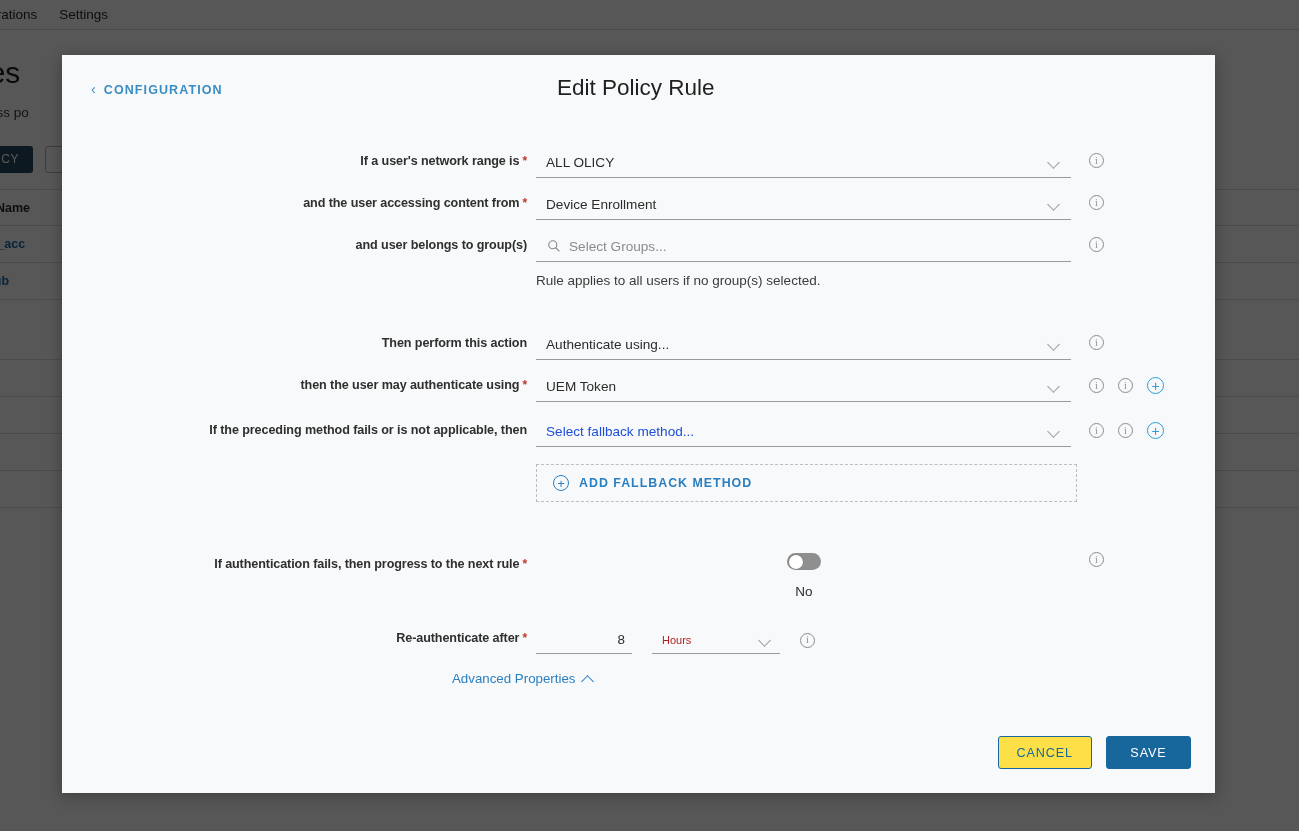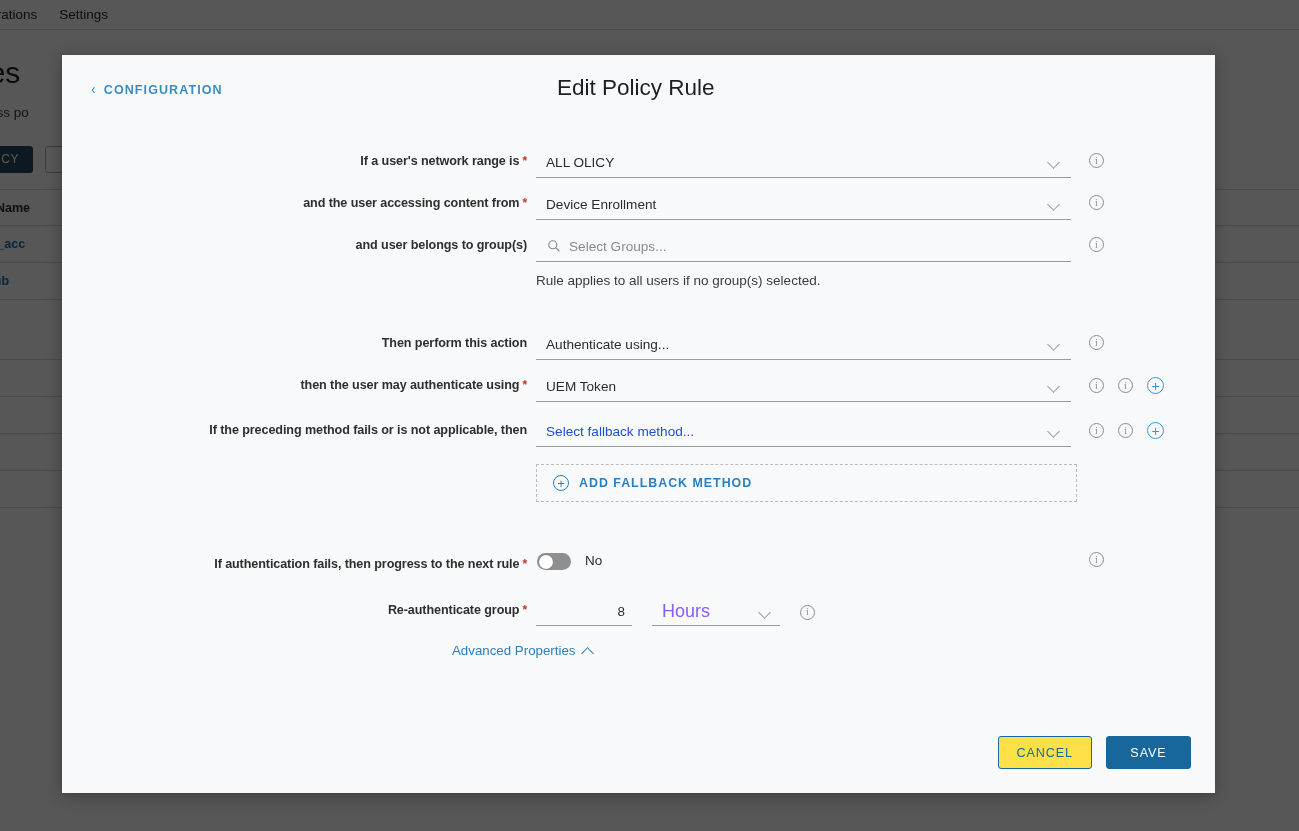--- a/index.html
+++ b/index.html
@@ -195,21 +195,21 @@
   .addfallback .lbl {
     color: #2a7fc0; font-size: 12.4px; font-weight: bold; letter-spacing: 1px;
   }
   .addfallback .pi {
     width: 16px; height: 16px; border-radius: 50%;
     border: 1.2px solid #2a7fc0; color: #2a7fc0;
     font-size: 13px; display: flex; align-items: center; justify-content: center;
     line-height: 1;
   }
 
-  .toggle-wrap { display: flex; gap: 14px; padding-top: 3px; padding-left: 1px;}
+  .toggle-wrap { display: flex; align-items: center; gap: 14px; padding-top: 3px; padding-left: 1px; flex-direction: column;}
   .toggle {
     width: 34px; height: 17px; border-radius: 9px;
     background: #8f8f8f; position: relative; cursor: pointer;
   }
   .toggle .knob {
     position: absolute; left: 1.5px; top: 1.5px;
     width: 14px; height: 14px; border-radius: 50%;
     background: #fff;
     box-shadow: 0 0 1px rgba(0,0,0,.4);
   }
@@ -221,21 +221,21 @@
     display: flex; align-items: center; justify-content: flex-end;
     padding-right: 7px;
     font-size: 13.4px; color: #2c2c2c;
     cursor: text;
   }
   .unitselect {
     width: 128px; height: 28px;
     border-bottom: 1px solid #9a9a9a;
     display: flex; align-items: center;
     padding-left: 10px; position: relative;
-    font-size: 18px; color: #8b5cf6; cursor: pointer;
+    font-size: 11px; color: #b91c1c; cursor: pointer;
   }
   .unitselect .chevron-down { right: 10px; top: 10px; }
 
   .advanced {
     display: flex; align-items: center; gap: 8px;
     color: #2a7fc0; font-size: 13.3px;
     cursor: pointer;
     width: max-content;
   }
   .chevron-up {
@@ -430,21 +430,21 @@
           <span class="toggle-label">No</span>
         </div>
       </div>
       <div class="icons" style="padding-top:2px;">
         <div class="info-icon">i</div>
       </div>
     </div>
 
     <div class="row" style="margin-top:27px;">
       <div class="label" style="padding-top:5px;">
-        <span>Re-authenticate group</span><span class="req">*</span>
+        <span>Re-authenticate after</span><span class="req">*</span>
       </div>
       <div class="field" style="display:flex; align-items:center; gap:20px;">
         <div class="numinput">8</div>
         <div class="unitselect">
           <span>Hours</span>
           <span class="chevron-down"></span>
         </div>
         <div class="info-icon">i</div>
       </div>
     </div>

